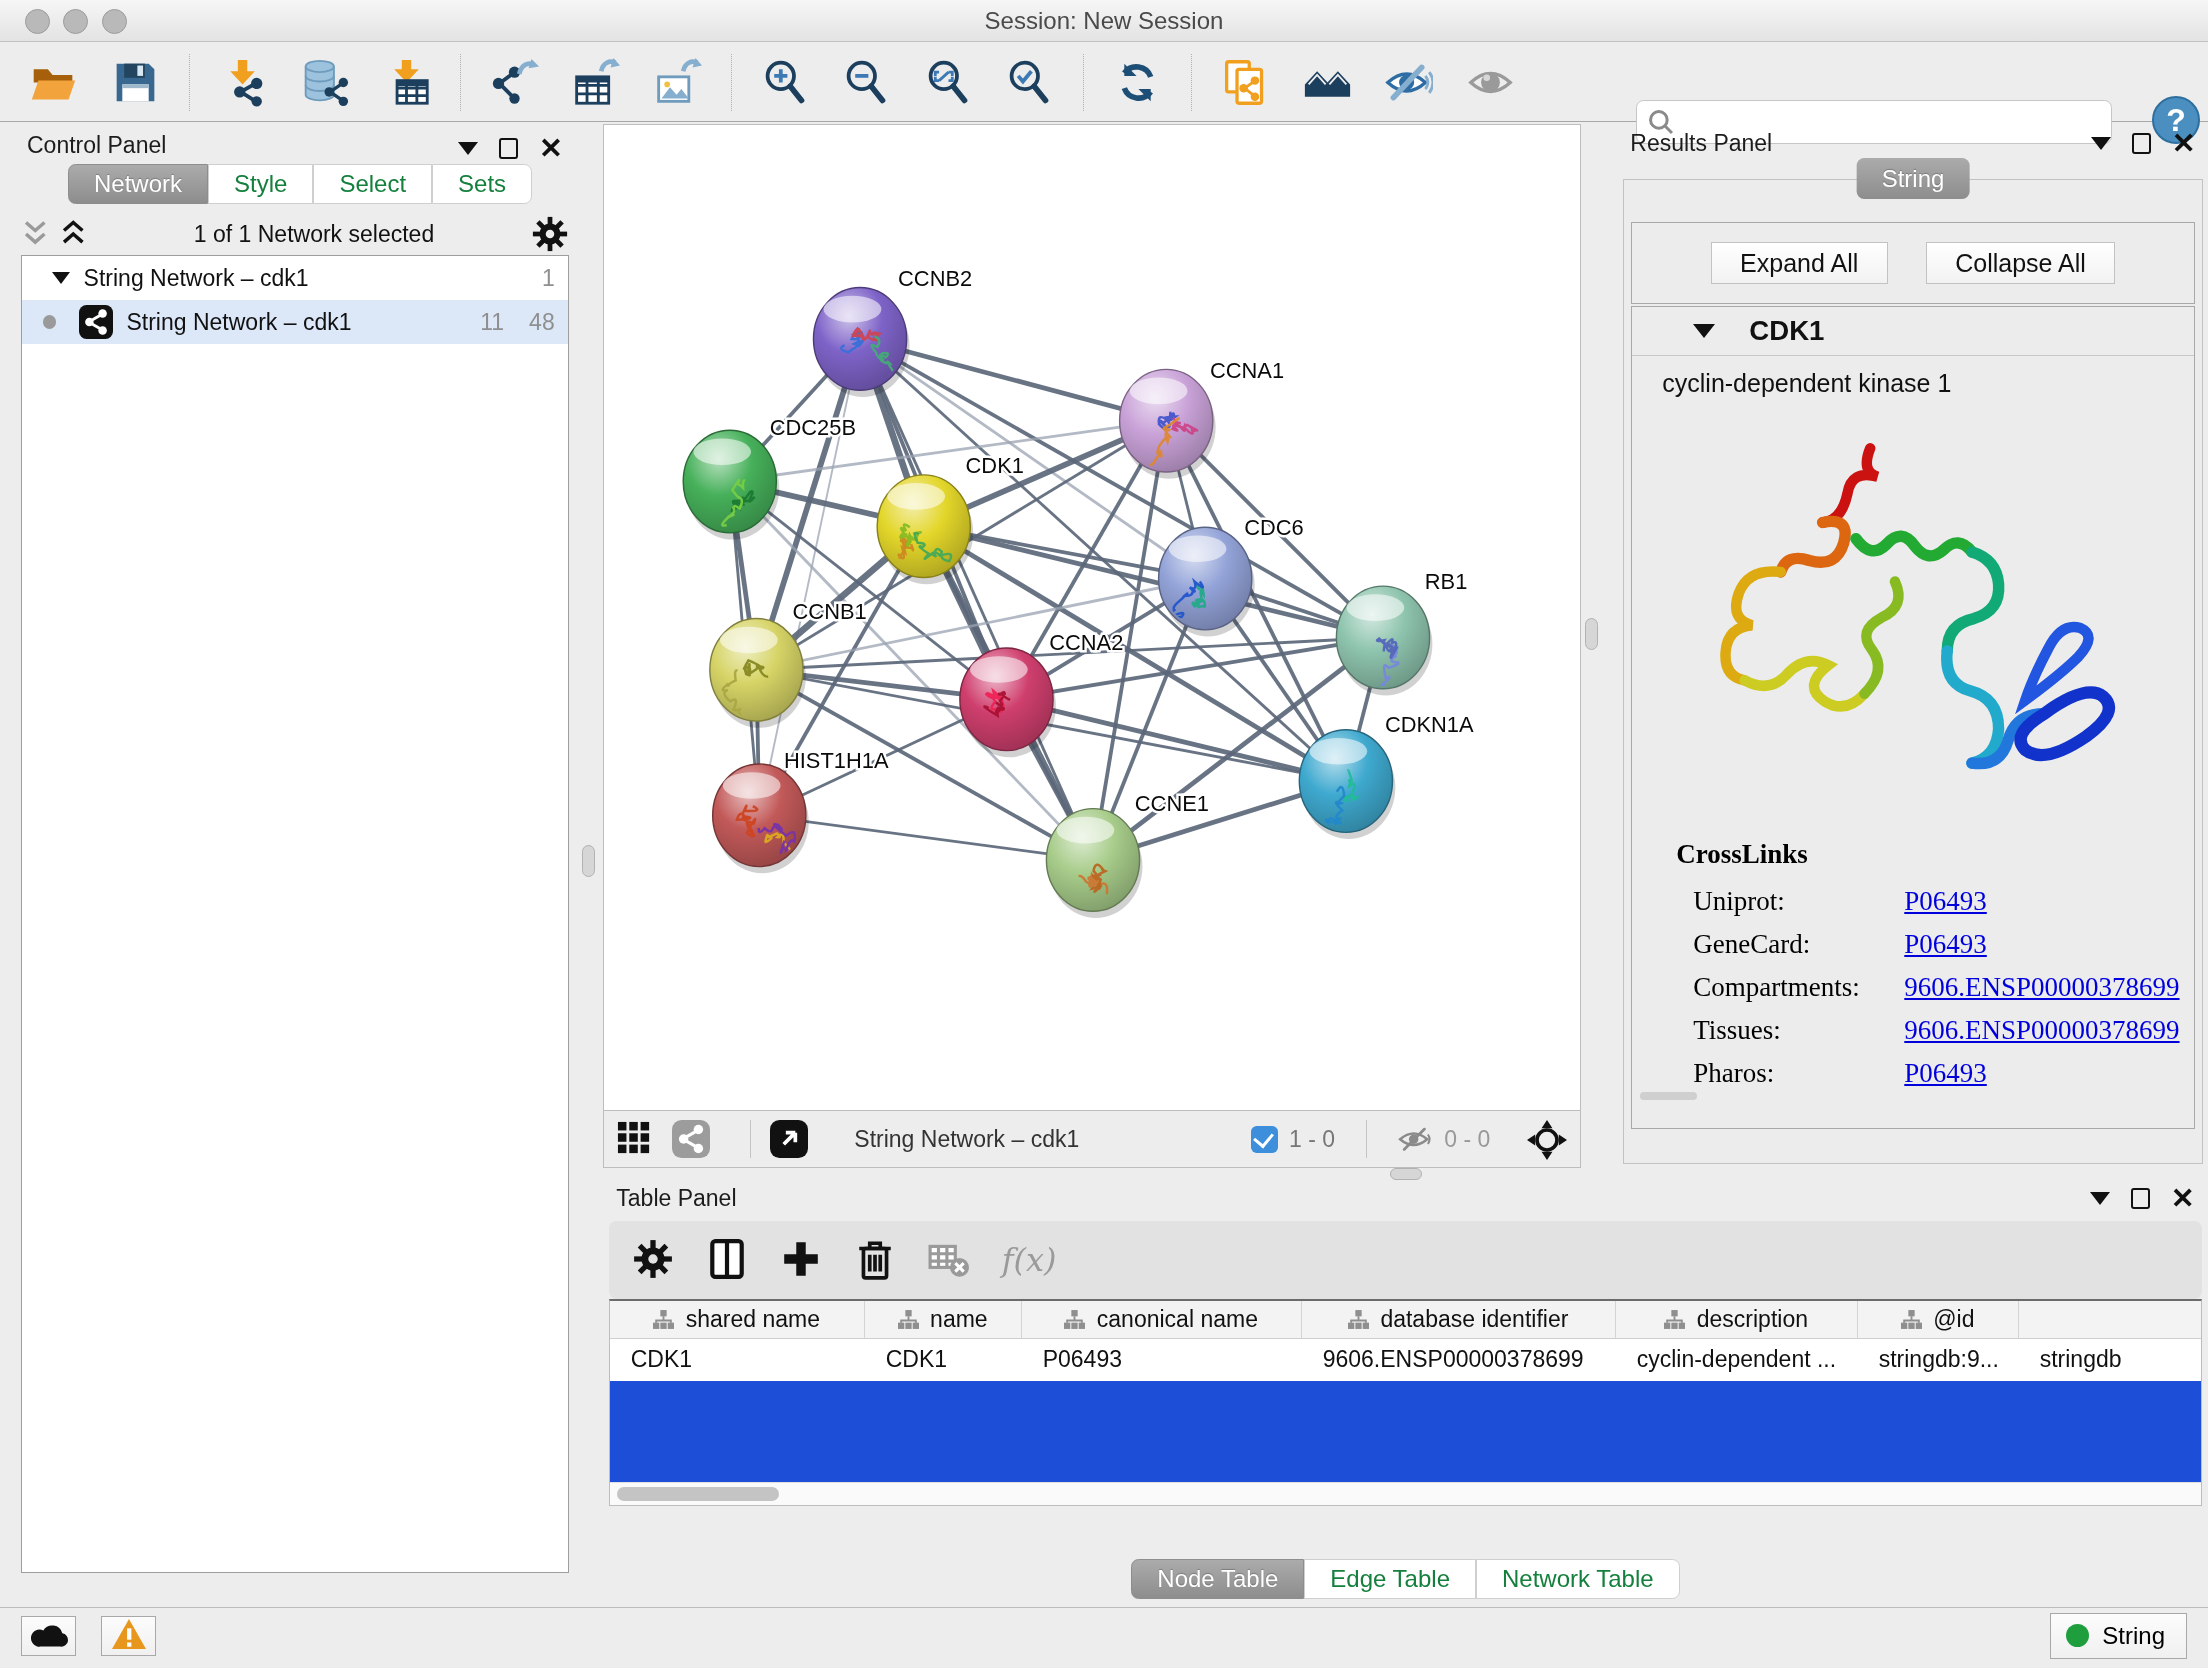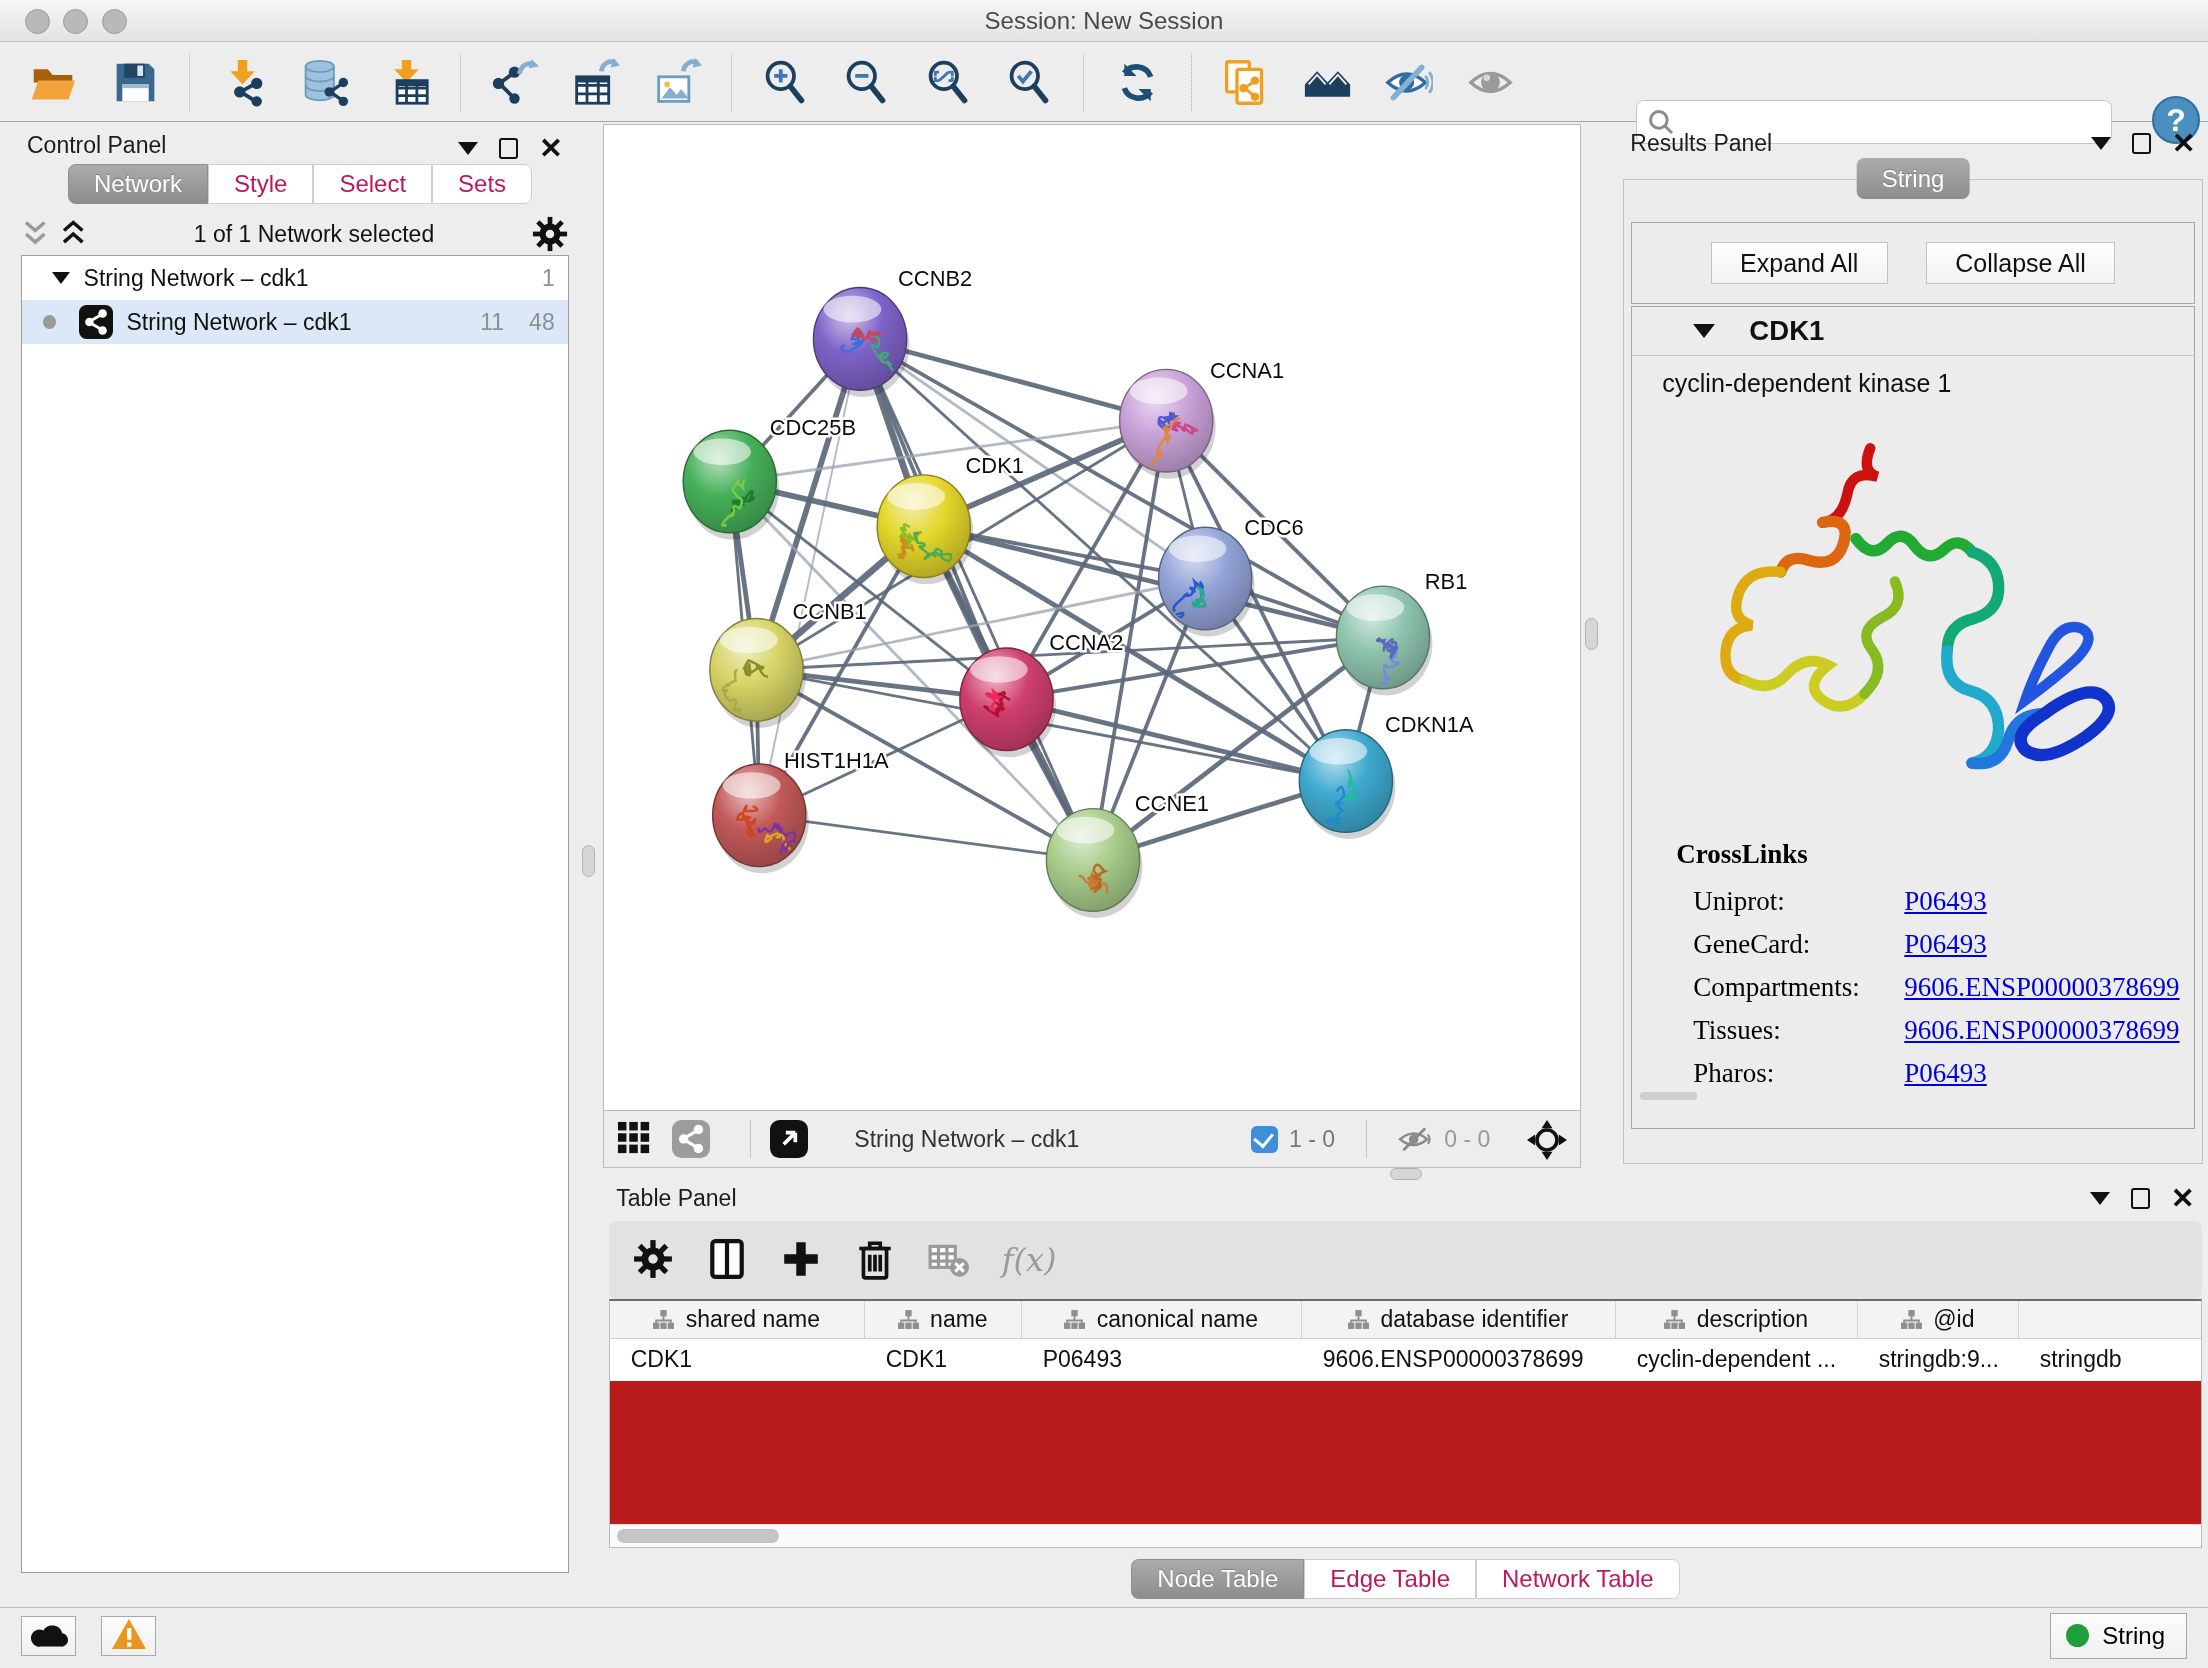--- a/index.html
+++ b/index.html
@@ -33,21 +33,21 @@
 
   
   .panel-title{font-size:23px;color:#1c1c1c;}
   .panel-ctrls{display:flex;align-items:center;gap:21px;}
   .pc-collapse{width:0;height:0;border-left:10.5px solid transparent;border-right:10.5px solid transparent;
                border-top:13.3px solid #111;}
   .pc-float{width:19px;height:21px;border:2.9px solid #111;border-radius:2.9px;}
   .pc-close{font-size:28.5px;font-weight:bold;color:#111;line-height:21px;}
 
   .tab{height:40px;line-height:38px;padding:0 25px;font-size:24px;background:#fff;
-       border:1px solid #cfcfcf;color:#be185d;cursor:pointer;}
+       border:1px solid #cfcfcf;color:#15803d;cursor:pointer;}
   .tab.first{border-radius:7.6px 0 0 7.6px;}
   .tab.last{border-radius:0 7.6px 7.6px 0;}
   .tab.selected{background:linear-gradient(#ababab,#8d8d8d);color:#fff;border-color:#8d8d8d;
                 text-shadow:0 -1px 1px rgba(0,0,0,.25);}
 
   
   .control-panel{position:absolute;left:0;top:122px;width:590px;height:1486px;}
   .cp-header{position:absolute;left:27px;right:27px;top:9.5px;display:flex;justify-content:space-between;align-items:flex-end;}
   .cp-tabs{position:absolute;left:68px;top:42px;display:flex;}
   .cp-selrow{position:absolute;left:21px;right:21px;top:91px;height:42px;display:flex;align-items:center;}
@@ -113,21 +113,21 @@
   .cl-value a,.cl-value{color:#0000dd;text-decoration:underline;}
   .rp-scrollstub{position:absolute;left:7.6px;bottom:28.5px;width:57px;height:7.6px;background:#cfcfcf;border-radius:3.8px;}
 
   
   .table-panel{position:absolute;left:603px;top:1179px;width:1605px;height:428px;}
   .tp-header{position:absolute;left:13.3px;right:13.3px;top:0;display:flex;justify-content:space-between;align-items:center;height:38px;}
   .tp-toolbar{position:absolute;left:5.7px;right:5.7px;top:42px;height:78px;background:#e2e2e2;
               border-radius:7.6px;display:flex;align-items:center;padding:0 23px;gap:32px;}
   .tp-tbtn{background:none;border:none;padding:0;cursor:pointer;height:44px;}
   .tp-fx{font-family:"DejaVu Serif",serif;font-style:italic;font-size:32px;color:#9a9a9a;}
-  .tp-table{position:absolute;left:5.7px;right:5.7px;top:120px;height:249px;background:#b91c1c;
+  .tp-table{position:absolute;left:5.7px;right:5.7px;top:120px;height:207px;background:#1d4ed8;
             border:1px solid #bdbdbd;border-top:2.9px solid #6b6b6b;overflow:hidden;}
   .tt-headrow{display:flex;height:38px;background:#f3f3f3;border-bottom:1px solid #cfcfcf;}
   .tt-th{display:flex;align-items:center;justify-content:center;gap:11.4px;font-size:23px;color:#111;
          border-right:1px solid #d4d4d4;overflow:hidden;white-space:nowrap;flex:0 0 auto;}
   .tt-th svg{flex:0 0 auto;}
   .tt-row{display:flex;height:42px;background:#fff;}
   .tt-td{font-size:23px;color:#111;padding:6.7px 0 0 21px;overflow:hidden;white-space:nowrap;flex:0 0 auto;}
   .tt-hscroll{position:absolute;left:0;right:0;bottom:0;height:23px;background:#fafafa;border-top:1px solid #e0e0e0;}
   .tt-thumb{position:absolute;left:7.6px;top:3.8px;width:162px;height:14.3px;background:#c4c4c4;border-radius:7.6px;}
   .tp-tabs{position:absolute;left:0;right:0;top:380px;display:flex;justify-content:center;}

